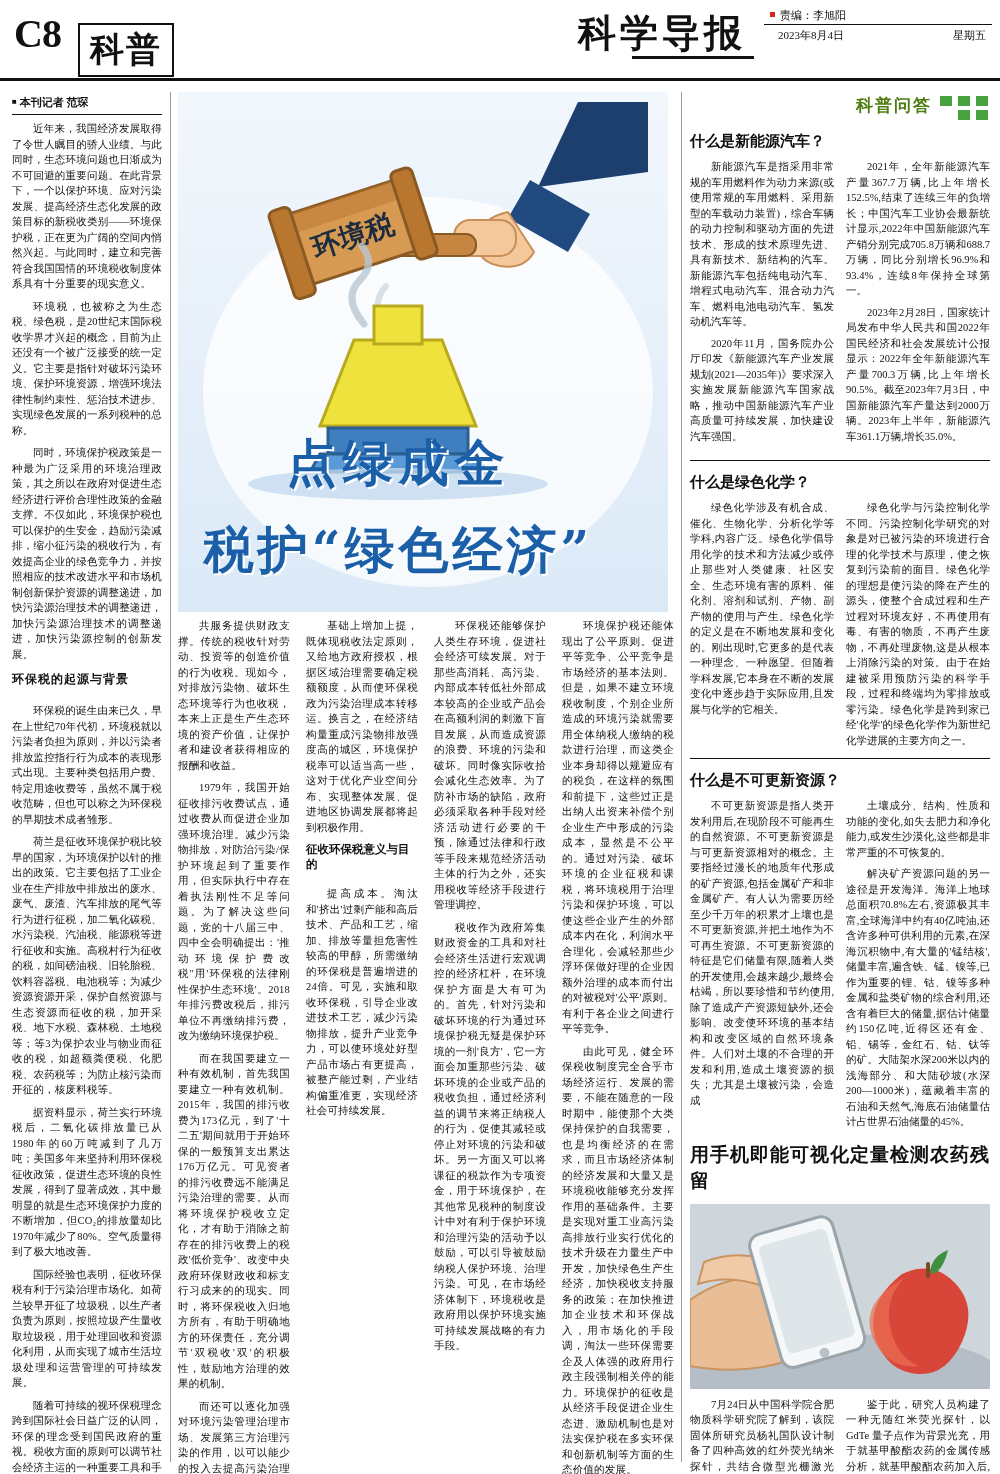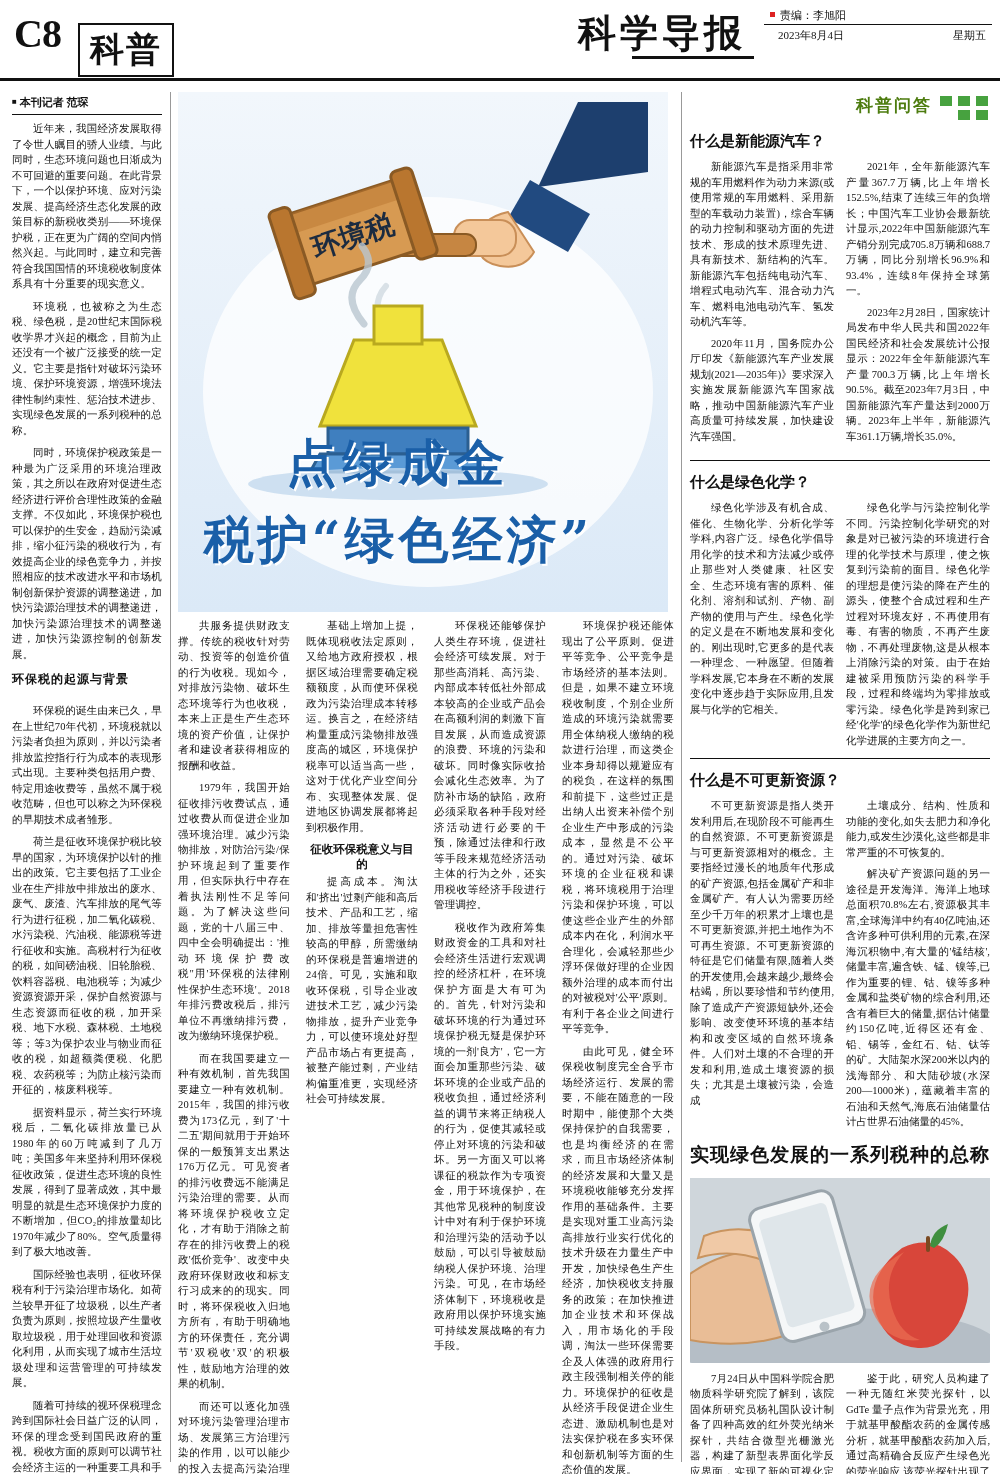--- a/index.html
+++ b/index.html
@@ -38,26 +38,26 @@
          text-indent:2em;letter-spacing:.2px;}
   h3.sub{font-size:12px;font-weight:bold;margin:9px 0 15px;letter-spacing:1px;}
 
   
   .hero{position:absolute;left:178px;top:92px;width:490px;height:520px;
         background:linear-gradient(#eef4fb,#dce9f6);overflow:hidden;}
   .hero-title{position:absolute;left:178px;top:430px;width:441px;text-align:center;}
   .hero-title .l1{font-size:50px;font-weight:bold;color:#1a5fa8;letter-spacing:6px;
         font-family:"DejaVu Serif",serif;text-shadow:2px 2px 0 #fff;}
   .hero-title .l2{font-size:50px;font-weight:bold;color:#1a5fa8;letter-spacing:4px;
-        font-family:"DejaVu Serif",serif;margin-top:10px;text-shadow:2px 2px 0 #fff;}
+        font-family:"DejaVu Serif",serif;margin-top:20px;text-shadow:2px 2px 0 #fff;}
 
   
   .midgrid{position:absolute;left:178px;top:618px;width:496px;}
   .mcol{position:absolute;top:0;width:112px;}
-  h4.mid-sub{font-size:11.5px;font-weight:bold;margin:6px 0 2px;text-align:center;}
+  h4.mid-sub{font-size:11.5px;font-weight:bold;margin:6px 0 14px;text-align:left;}
 
   
   .rcol{position:absolute;left:690px;top:92px;width:300px;}
   .qa-banner{position:relative;height:28px;margin-bottom:10px;}
   .qa-banner .label{position:absolute;right:58px;top:2px;font-size:17px;font-weight:bold;
        letter-spacing:2px;color:#4d7c0f;}
   .qa-banner .sq{position:absolute;top:4px;width:12px;height:10px;background:#47a23f;}
   .qa-q{font-size:15px;font-weight:bold;margin:12px 0 8px;}
   .two{column-count:2;column-gap:12px;}
   .two p{font-size:10.5px;line-height:15.5px;text-align:justify;margin:0 0 6px;text-indent:2em;}
@@ -198,21 +198,21 @@
     </div>
     <div class="rrule"></div>
 
     <div class="qa-q">什么是不可更新资源？</div>
     <div class="two">
       <p>不可更新资源是指人类开发利用后,在现阶段不可能再生的自然资源。不可更新资源是与可更新资源相对的概念。主要指经过漫长的地质年代形成的矿产资源,包括金属矿产和非金属矿产。有人认为需要历经至少千万年的积累才上壤也是不可更新资源,并把土地作为不可再生资源。不可更新资源的特征是它们储量有限,随着人类的开发使用,会越来越少,最终会枯竭，所以要珍惜和节约使用,除了造成产产资源短缺外,还会影响、改变使环环境的基本结构和改变区域的自然环境条件。人们对土壤的不合理的开发和利用,造成土壤资源的损失；尤其是土壤被污染，会造成</p>
       <p>土壤成分、结构、性质和功能的变化,如失去肥力和净化能力,或发生沙漠化,这些都是非常严重的不可恢复的。</p>
       <p>解决矿产资源问题的另一途径是开发海洋。海洋上地球总面积70.8%左右,资源极其丰富,全球海洋中约有40亿吨油,还含许多种可供利用的元素,在深海沉积物中,有大量的'锰结核',储量丰富,遍含铁、锰、镍等,已作为重要的锂、钴、镍等多种金属和盐类矿物的综合利用,还含有着巨大的储量,据估计储量约150亿吨,近得区还有金、铅、锡等，金红石、钴、钛等的矿。大陆架水深200米以内的浅海部分、和大陆砂坡(水深200—1000米)，蕴藏着丰富的石油和天然气,海底石油储量估计占世界石油储量的45%。</p>
     </div>
 
-    <div class="headline2">实现绿色发展的一系列税种的总称</div>
+    <div class="headline2">用手机即能可视化定量检测农药残留</div>
 
     <div class="photo">
       <svg width="300" height="185" viewBox="0 0 300 185">
         <rect width="300" height="185" fill="#cfd6db"></rect>
         <ellipse cx="150" cy="170" rx="160" ry="40" fill="#b5bec6"></ellipse>
 
         <path d="M0 96 q36 -26 78 -22 q26 2 40 16 l-18 66 q-46 16 -100 6 z" fill="#e9bd96" stroke="#c9945f" stroke-width="2"></path>
         <path d="M14 58 q40 -16 84 6 l-12 24 q-40 -20 -78 -8 z" fill="#f0c9a6" stroke="#c9945f" stroke-width="2"></path>
 
         <g transform="rotate(-16 120 80)">

